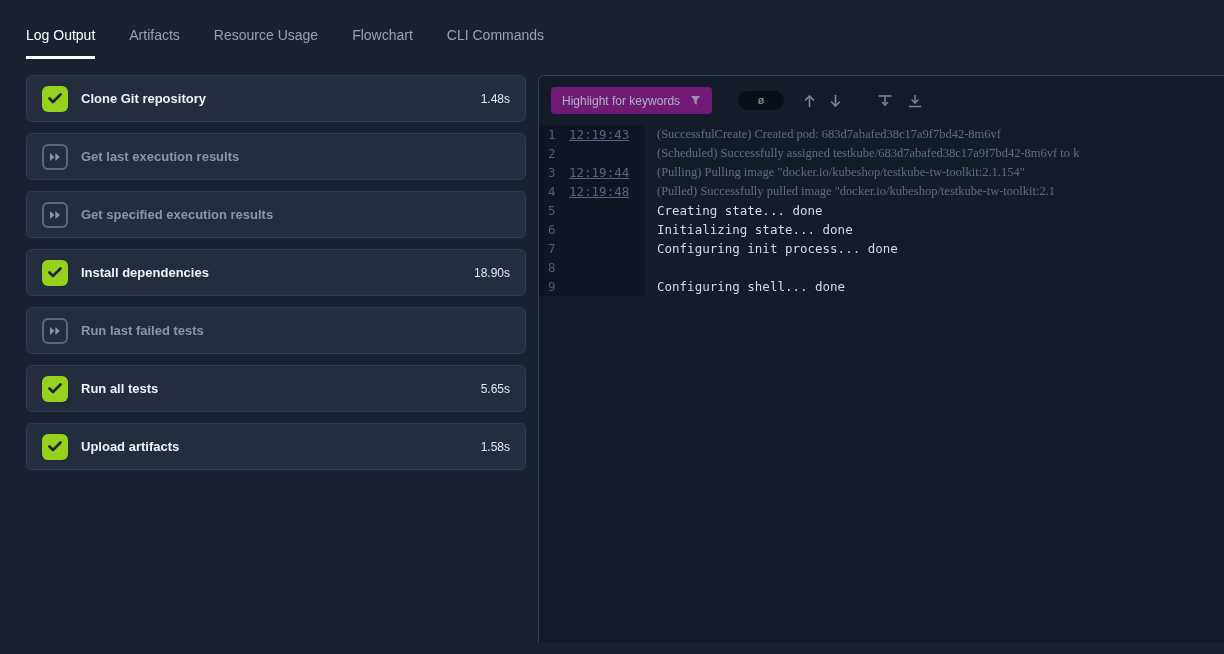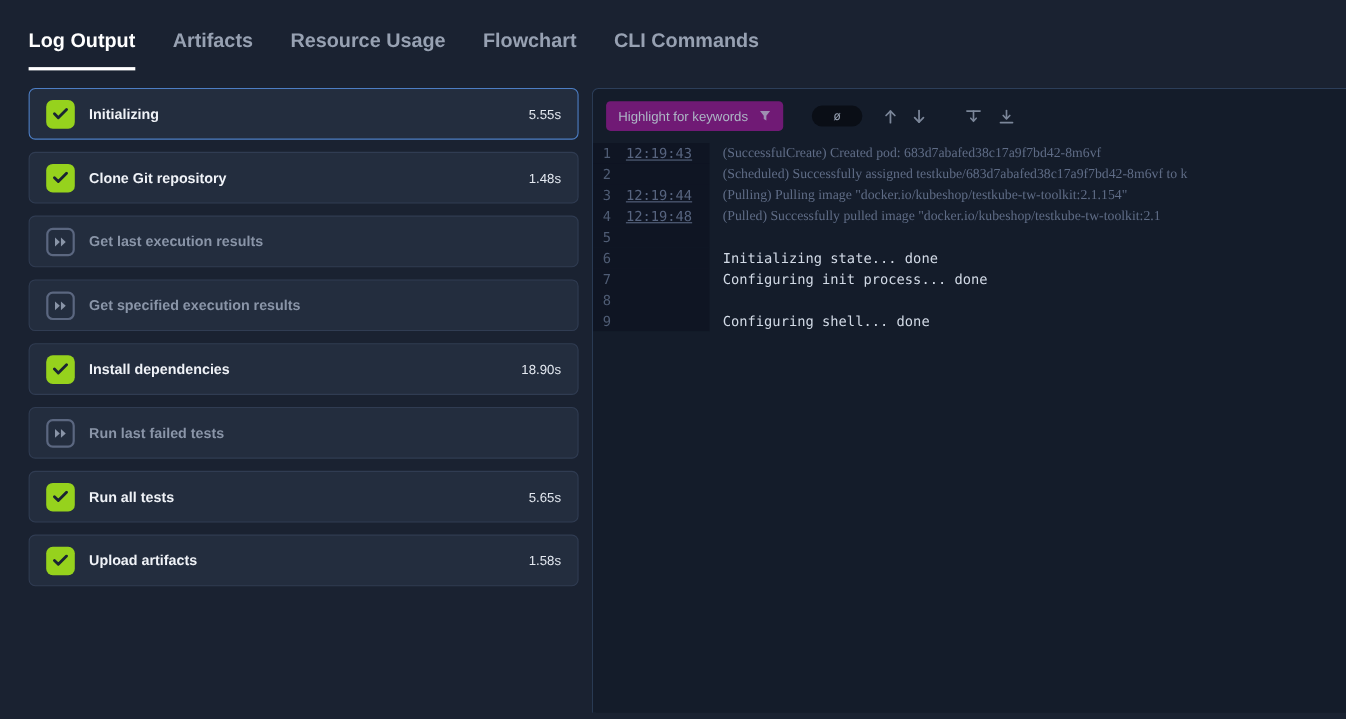--- a/index.html
+++ b/index.html
@@ -8,21 +8,21 @@
     width: 1224px; height: 654px;
     background: #1a2231;
     font-family: "Liberation Sans", sans-serif;
     color: #e7ebf2;
     overflow: hidden;
   }
 
   
   .tabs { display: flex; gap: 34px; padding: 27px 26px 0 26px; }
   .tab {
-    font-size: 18px; font-weight: 700; color: #97a1b2;
+    font-size: 14px; font-weight: 400; color: #97a1b2;
     padding-bottom: 13px; cursor: pointer; border-bottom: 3px solid transparent;
   }
   .tab.active { color: #ffffff; border-bottom-color: #ffffff; }
 
   
   .main { display: flex; align-items: stretch; padding: 16px 0 0 26px; height: 584px; }
   .steps-col { width: 500px; flex: none; }
 
   .card {
     height: 47px; background: #232d3e;
@@ -100,29 +100,20 @@
   <div class="tab">Artifacts</div>
   <div class="tab">Resource Usage</div>
   <div class="tab">Flowchart</div>
   <div class="tab">CLI Commands</div>
 </nav>
 
 <div class="main">
 
   <div class="steps-col">
 
-    <div class="card selected">
-      <span class="status-icon success">
-        <svg width="14" height="11" viewBox="0 0 14 11" fill="none" stroke-width="2.6" stroke-linecap="round" stroke-linejoin="round">
-            <path d="M1.5 5.5 L5 9 L12.5 1.5"></path>
-          </svg>
-      </span>
-      <span class="step-label">Initializing</span>
-      <span class="step-duration">5.55s</span>
-    </div>
 
     <div class="card">
       <span class="status-icon success">
         <svg width="14" height="11" viewBox="0 0 14 11" fill="none" stroke-width="2.6" stroke-linecap="round" stroke-linejoin="round">
             <path d="M1.5 5.5 L5 9 L12.5 1.5"></path>
           </svg>
       </span>
       <span class="step-label">Clone Git repository</span>
       <span class="step-duration">1.48s</span>
     </div>
@@ -245,20 +236,21 @@
       <div class="log-row dim">
         <span class="gutter"><span class="line-num">3</span><span class="timestamp">12:19:44</span></span>
         <span class="log-text">(Pulling) Pulling image "docker.io/kubeshop/testkube-tw-toolkit:2.1.154"</span>
       </div>
       <div class="log-row dim">
         <span class="gutter"><span class="line-num">4</span><span class="timestamp">12:19:48</span></span>
         <span class="log-text">(Pulled) Successfully pulled image "docker.io/kubeshop/testkube-tw-toolkit:2.1</span>
       </div>
       <div class="log-row bright">
         <span class="gutter"><span class="line-num">5</span><span class="timestamp"></span></span>
+        <span class="log-text">Creating state... done</span>
       </div>
       <div class="log-row bright">
         <span class="gutter"><span class="line-num">6</span><span class="timestamp"></span></span>
         <span class="log-text">Initializing state... done</span>
       </div>
       <div class="log-row bright">
         <span class="gutter"><span class="line-num">7</span><span class="timestamp"></span></span>
         <span class="log-text">Configuring init process... done</span>
       </div>
       <div class="log-row bright">

